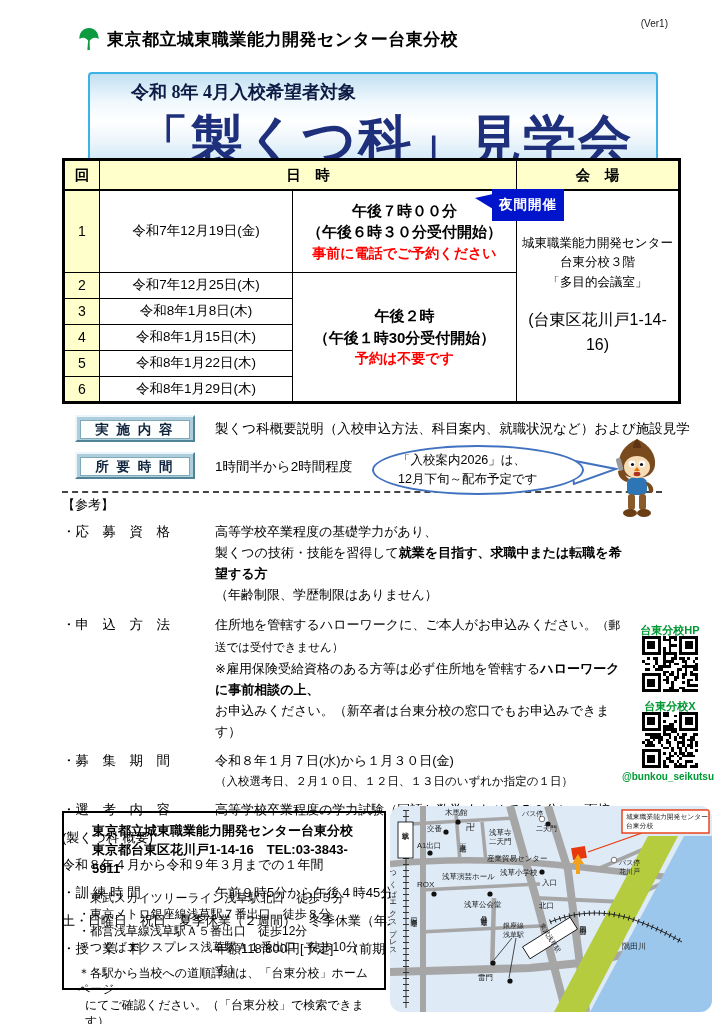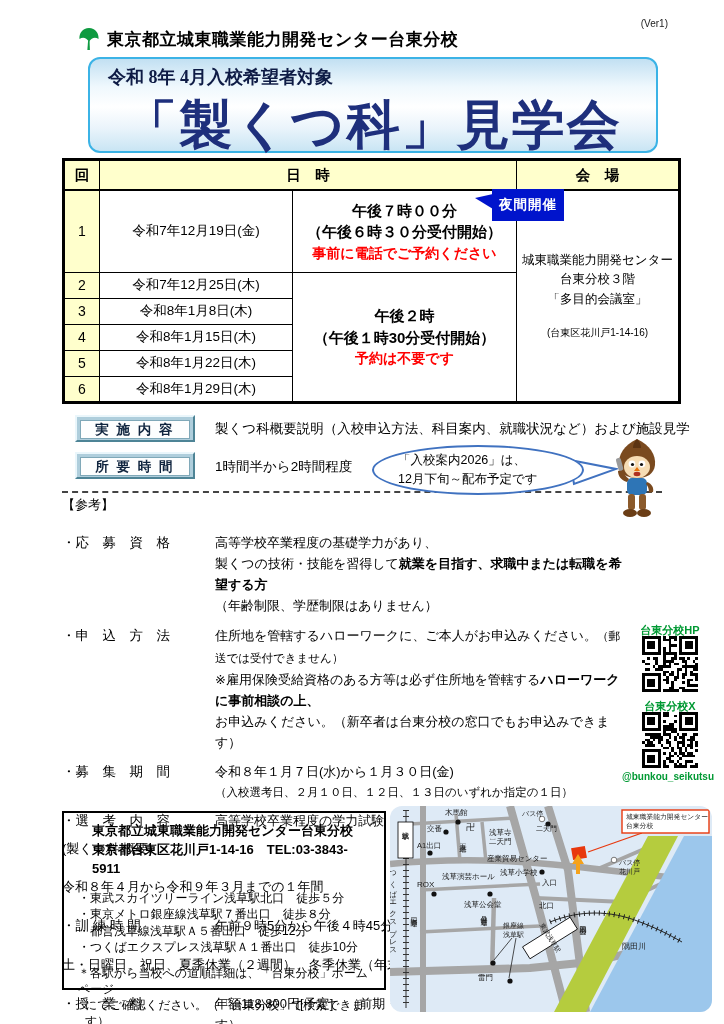--- a/index.html
+++ b/index.html
@@ -5,41 +5,41 @@
   html,body{margin:0;padding:0;background:#888;}
   #page{position:relative;width:724px;height:1024px;background:#fff;margin:0 auto;
         font-family:"Liberation Sans","DejaVu Sans",sans-serif;color:#000;overflow:hidden;}
   .abs{position:absolute;}
 
   
   #ver-tag{top:18px;right:56px;font-size:10px;color:#222;}
   #org-row{top:27px;left:78px;display:flex;align-items:center;gap:7px;}
   #org-row .leaf{width:22px;height:24px;}
   #org-name{font-size:17px;font-weight:bold;letter-spacing:.5px;}
-  #title-box{left:88px;top:57px;width:570px;height:96px;border:2.5px solid #3BB3E6;border-radius:12px;
+  #title-box{left:88px;top:72px;width:570px;height:96px;border:2.5px solid #3BB3E6;border-radius:4px;
     background:linear-gradient(180deg,#C2E0F2 0%,#EFF8FD 30%,#FFFFFF 52%,#EAF4FB 75%,#C9E5F4 100%);
-    box-sizing:border-box;}
+    box-sizing:border-box;padding-left:23px;}
   #audience{margin:6px 0 0 18px;font-family:"Liberation Serif","DejaVu Serif",serif;
     font-weight:bold;font-size:18px;color:#0E1B45;}
   #event-title{text-align:center;font-size:53px;font-weight:800;color:#1E2F7C;letter-spacing:2px;margin-top:1px;}
 
   
   #sched-wrap{left:62px;top:158px;width:616px;}
   table.sched{border-collapse:collapse;table-layout:fixed;width:616px;border:3px solid #000;}
   table.sched td{border:1.2px solid #000;text-align:center;vertical-align:middle;padding:0;}
   tr.head td{background:#FFFFCC;font-weight:bold;font-size:14.5px;height:28px;border-bottom:2px solid #000;}
   td.c-round{background:#FFFFCC;font-size:14px;}
   td.c-date{font-size:13.5px;}
   tr.r1{height:82px;}
   tr.rn{height:26px;}
   td.c-time{vertical-align:middle;}
   .t-main{font-size:15px;font-weight:bold;line-height:1.45;}
   .t-note{font-size:14px;font-weight:bold;color:#FF0000;margin-top:2px;}
   td.c-venue{font-size:12.5px;line-height:1.55;}
-  .v4{font-size:10px;margin-top:16px;}
+  .v4{font-size:16px;margin-top:16px;}
   #night-badge{left:492px;top:189px;width:72px;height:32px;background:#0014CC;color:#fff;
     font-size:13.5px;font-weight:bold;display:flex;align-items:center;justify-content:center;letter-spacing:1px;}
   #night-badge:before{content:"";position:absolute;left:-17px;top:5px;width:0;height:0;
     border-top:4px solid transparent;border-bottom:11px solid transparent;border-right:18px solid #0014CC;}
 
   
   .sec-btn{width:120px;height:27px;box-sizing:border-box;padding:3px;
     background:#AFCEDC;border:2px solid;border-color:#EAF6FB #4E8496 #4E8496 #EAF6FB;}
   .sec-btn .inner{background:#FDFEFE;border:1px solid #7FA8B8;height:100%;display:flex;align-items:center;
     justify-content:center;font-size:13.5px;font-weight:bold;color:#10253F;letter-spacing:2px;}
@@ -52,21 +52,21 @@
   #bubble-tail{left:568px;top:452px;z-index:1;}
   #bubble{left:372px;top:445px;width:212px;height:50px;border:2px solid #4072C0;border-radius:50%;
     background:#fff;z-index:2;display:flex;flex-direction:column;justify-content:center;padding-left:24px;
     box-sizing:border-box;font-size:12.5px;line-height:1.55;}
   #mascot{left:606px;top:436px;z-index:3;}
   #dashed-sep{left:62px;top:491px;width:600px;border-top:2px dashed #444;z-index:0;}
 
   
   #reference{left:62px;top:496px;width:560px;}
   #ref-heading{font-size:13px;}
-  .ref-row{display:flex;margin-top:18px;}
+  .ref-row{display:flex;margin-top:7px;}
   .ref-label{width:153px;box-sizing:border-box;font-size:13.5px;flex-shrink:0;line-height:21px;}
   .ref-val{flex:1;font-size:13px;line-height:21px;}
   .sm{font-size:11.5px;}
   b.em{font-weight:bold;}
   #outline-heading{font-size:13px;margin-top:9px;}
 
   
   .qr-label{width:90px;text-align:center;color:#009933;font-weight:bold;font-size:11px;}
   .qr{background:#fff;}
   #qr-hp-label{left:625px;top:623px;}

